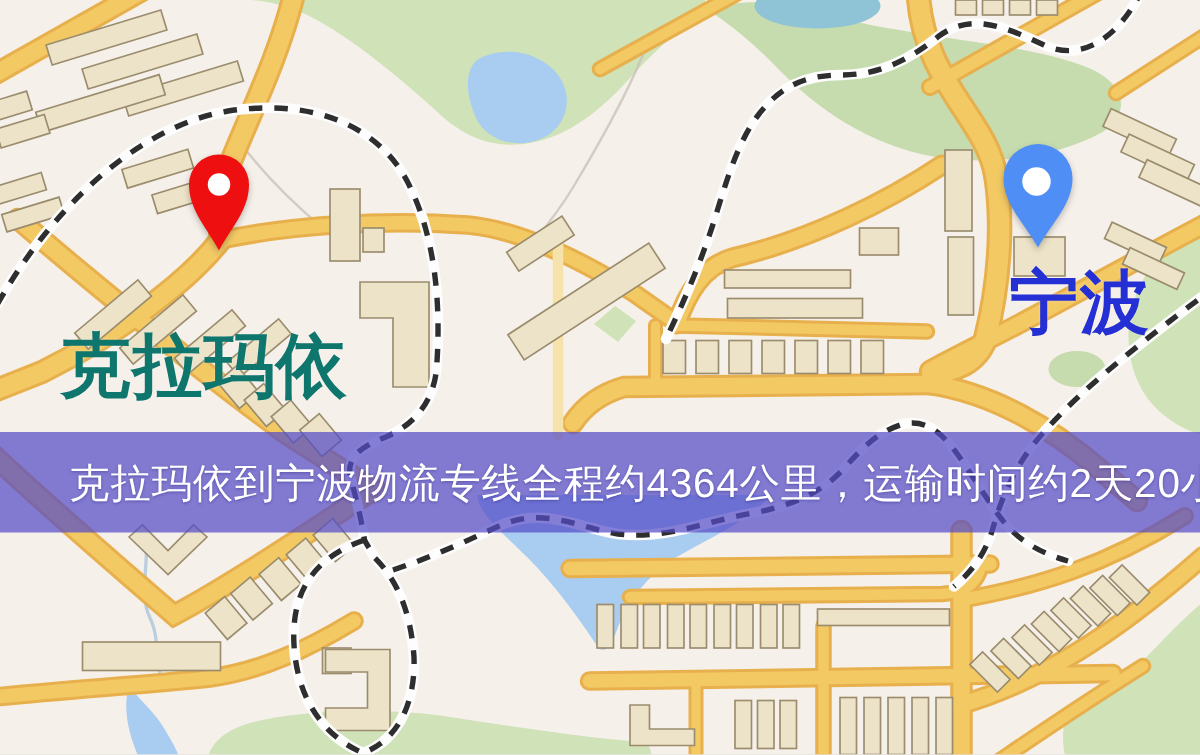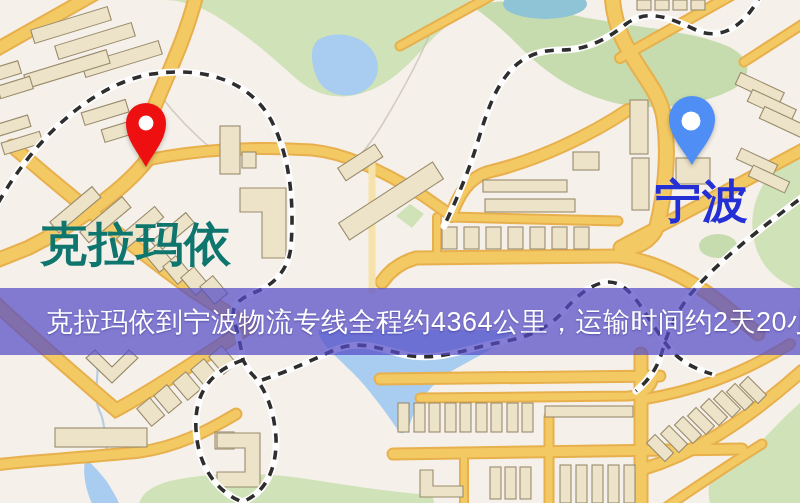--- a/index.html
+++ b/index.html
@@ -17,21 +17,21 @@
   .road-minor{fill:none;stroke:#f6e3ab;stroke-width:7;stroke-linecap:round}
   .bld{fill:#ece3c8;stroke:#9a8c6d;stroke-width:1.1}
   .rail-case{fill:none;stroke:#fdfdfd;stroke-width:7;stroke-linecap:round}
   .rail-dash{fill:none;stroke:#2e2e2e;stroke-width:3.6;stroke-dasharray:9 8;stroke-linecap:butt}
   .pin{cursor:pointer}
   .pin-shadow{filter:drop-shadow(0 2px 2px rgba(0,0,0,.25))}
 
   .city-label{position:absolute;font-weight:900;letter-spacing:1px;line-height:1;
      text-shadow:0 0 2px rgba(255,255,255,.35);white-space:nowrap;user-select:none;}
   #origin-label{left:40px;top:176px;font-size:47px;}
-  #dest-label{left:655px;top:178px;font-size:46px;}
+  #dest-label{left:673px;top:178px;font-size:46px;}
 
   #route-banner{position:absolute;left:0;top:288px;width:800px;height:67px;
      display:flex;align-items:center;}
   #route-banner .banner-text{padding-left:46px;font-size:27px;font-weight:500;
      letter-spacing:.5px;white-space:nowrap;text-shadow:0 1px 2px rgba(40,30,120,.45);}
 </style>
 </head>
 <body>
 
 <div id="stage">

